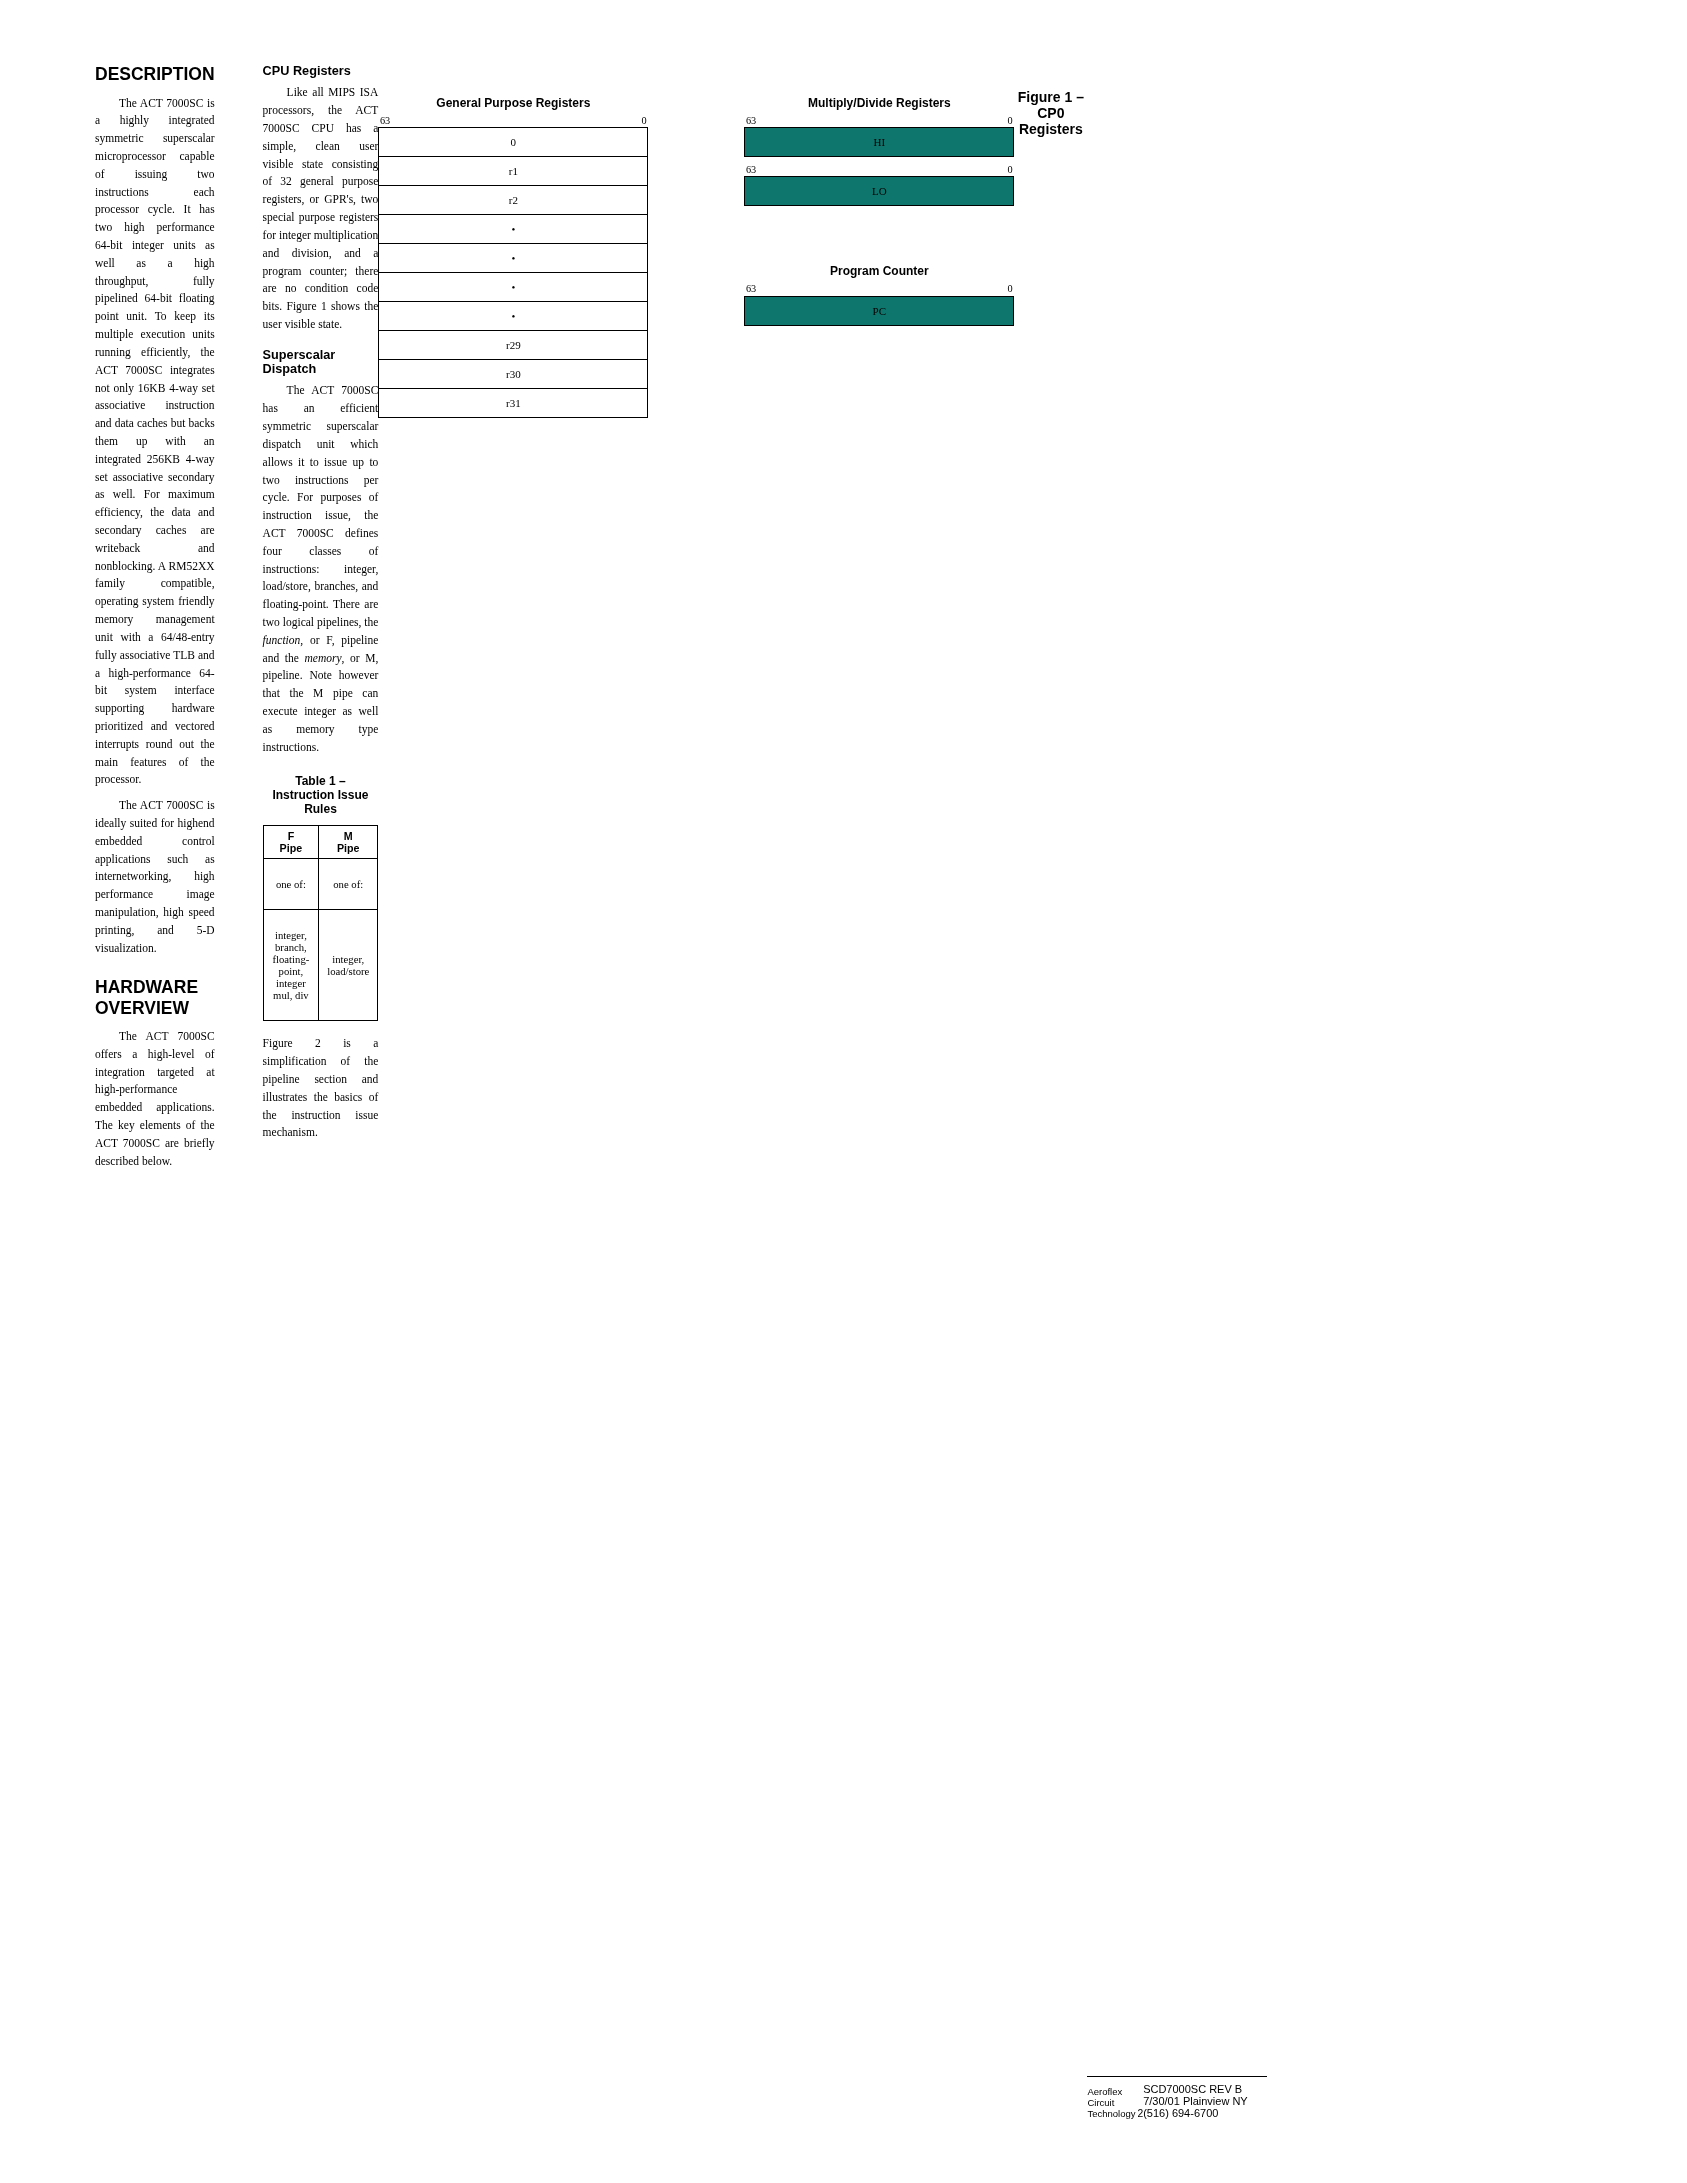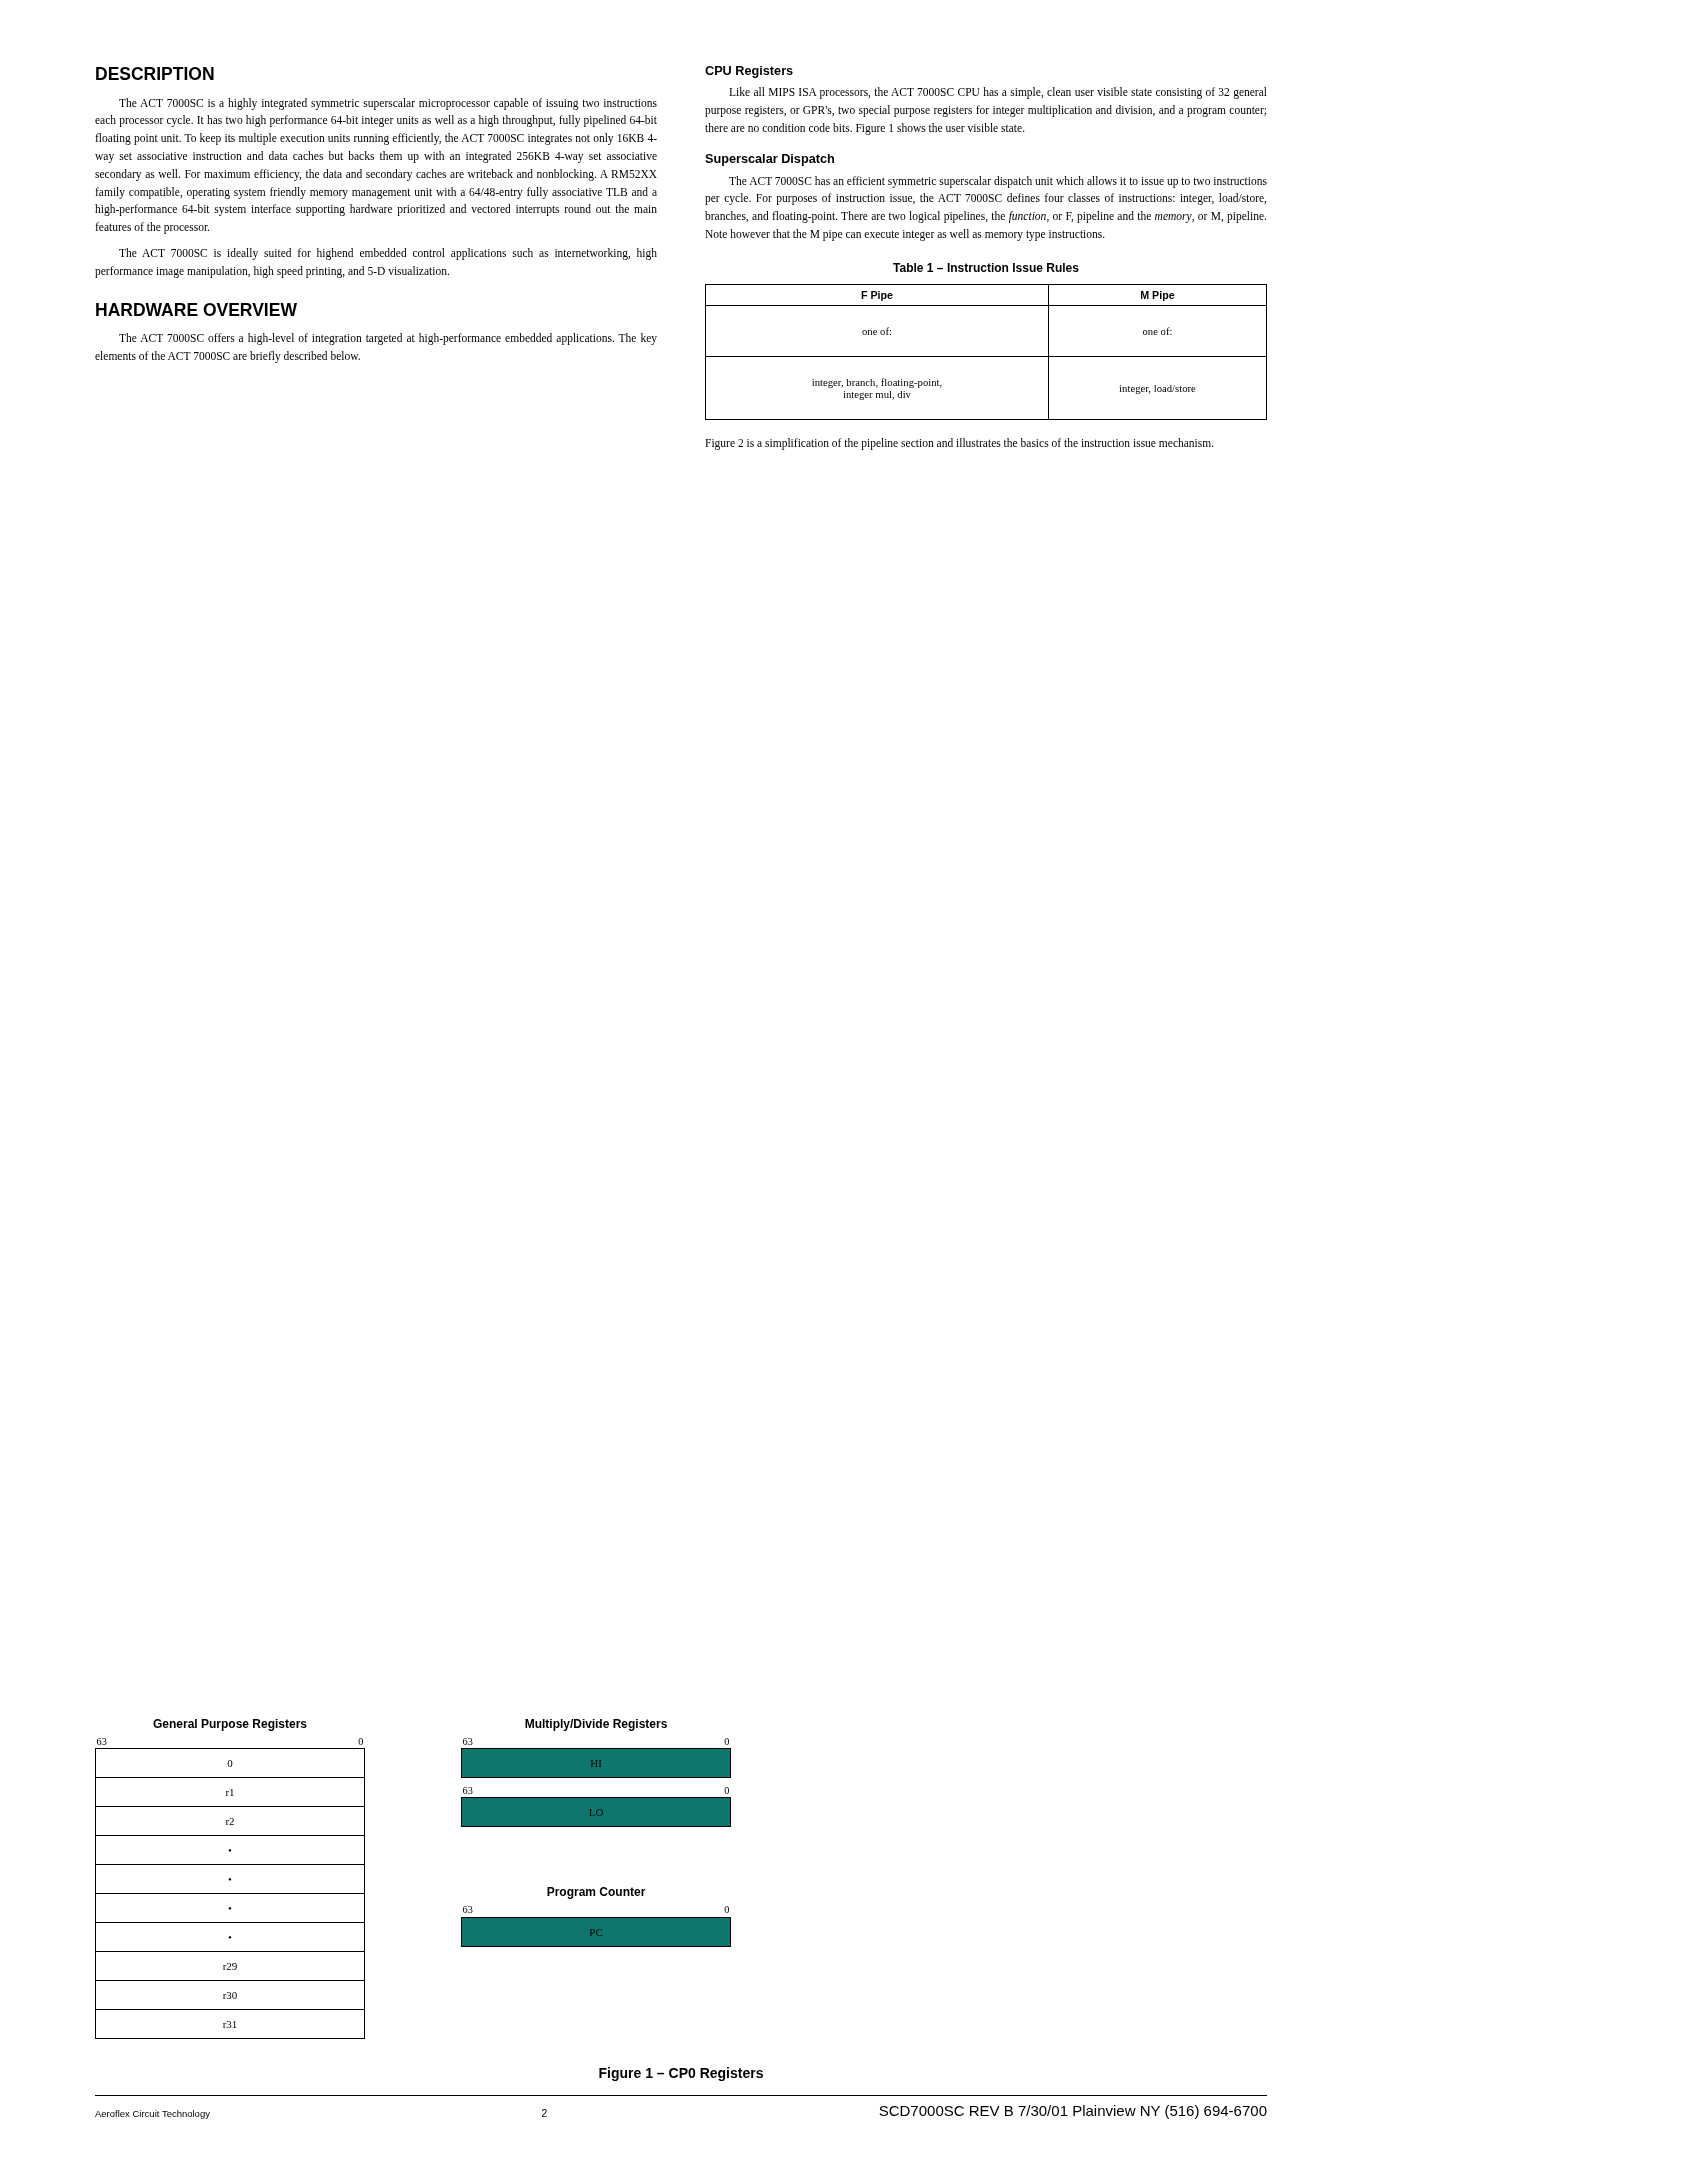--- a/index.html
+++ b/index.html
@@ -9,21 +9,21 @@
       font-size: 11.5px;
       color: #000;
       width: 1687px;
       min-height: 2183px;
     }
     .page {
       width: 1362px;
       min-height: 2183px;
       padding: 64px 95px 64px 95px;
       display: flex;
-      flex-direction: column;
+      flex-direction: row;
     }
     .two-col {
       display: flex;
       flex-direction: row;
       gap: 48px;
       flex: 1;
     }
     .col-left {
       flex: 1;
     }
@@ -157,21 +157,21 @@
       font-size: 9.5px;
       font-family: Arial, sans-serif;
     }
     .footer-left {
       font-size: 9.5px;
     }
     .footer-center {
       font-size: 10.3px;
     }
     .footer-right {
-      font-size: 15px;
+      font-size: 11px;
     }
     .right-sub-group {
       margin-bottom: 34px;
     }
     em {
       font-style: italic;
     }
   </style>
 </head>
 <body>

